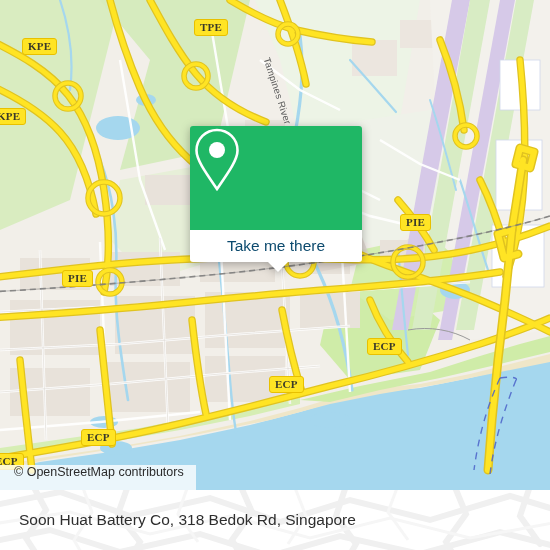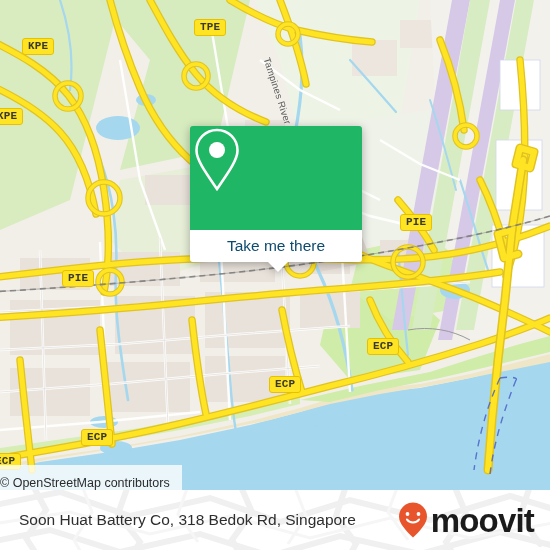--- a/index.html
+++ b/index.html
@@ -34,21 +34,21 @@
     display: block;
   }
 
   
   .shield {
     position: absolute;
     background: #ffe424;
     border: 1.6px solid #e8c000;
     border-radius: 3px;
     color: #3a3a2a;
-    font-family: Liberation Mono, monospace;
+    font-family: Liberation Serif, serif;
     font-weight: bold;
     font-size: 11px;
     line-height: 12px;
     padding: 1px 5px 2px 5px;
     letter-spacing: 0.2px;
     white-space: nowrap;
     text-align: center;
     box-sizing: border-box;
   }
 
@@ -63,22 +63,22 @@
   }
 
   
   #attribution {
     position: absolute;
     left: 0;
     top: 465px;
     height: 25px;
     background: rgba(255,255,255,0.78);
     display: flex;
-    align-items: flex-end;
-    padding: 0 12px 0 0;
+    align-items: flex-start;
+    padding: 0 12px 0 14px;
     box-sizing: border-box;
     font-size: 12.5px;
     color: #2b2b2b;
     font-family: "Liberation Sans", sans-serif;
     white-space: nowrap;
   }
 
   
   #callout {
     position: absolute;
@@ -419,24 +419,15 @@
         <path d="M-20,36 L70,22 L150,44 L230,26 L310,48 L390,28 L470,48 L570,30"></path>
         <path d="M80,-10 L92,22 L74,50 L90,78"></path>
         <path d="M190,-10 L178,24 L198,52"></path>
         <path d="M292,-10 L306,26 L288,54"></path>
         <path d="M400,-10 L388,22 L408,50"></path>
       </g>
     </svg>
 
     <div id="footer-text">Soon Huat Battery Co, 318 Bedok Rd, Singapore</div>
 
-    <div id="brand">
-      <svg width="32" height="38" viewBox="0 0 32 38">
-        <path d="M16 1.5 C8.3 1.5 2 7.8 2 15.5 C2 22.5 9 29.8 16 36.5 C23 29.8 30 22.5 30 15.5 C30 7.8 23.7 1.5 16 1.5 Z" fill="#e8542b"></path>
-        <circle cx="10.5" cy="13" r="1.9" fill="#ffffff"></circle>
-        <circle cx="21.5" cy="13" r="1.9" fill="#ffffff"></circle>
-        <path d="M10 18.5 C12.3 22.4 19.7 22.4 22 18.5" stroke="#ffffff" stroke-width="2.1" fill="none" stroke-linecap="round"></path>
-      </svg>
-      <div id="brand-word">moovit</div>
-    </div>
   </div>
 
 </div>
 
 </body></html>

